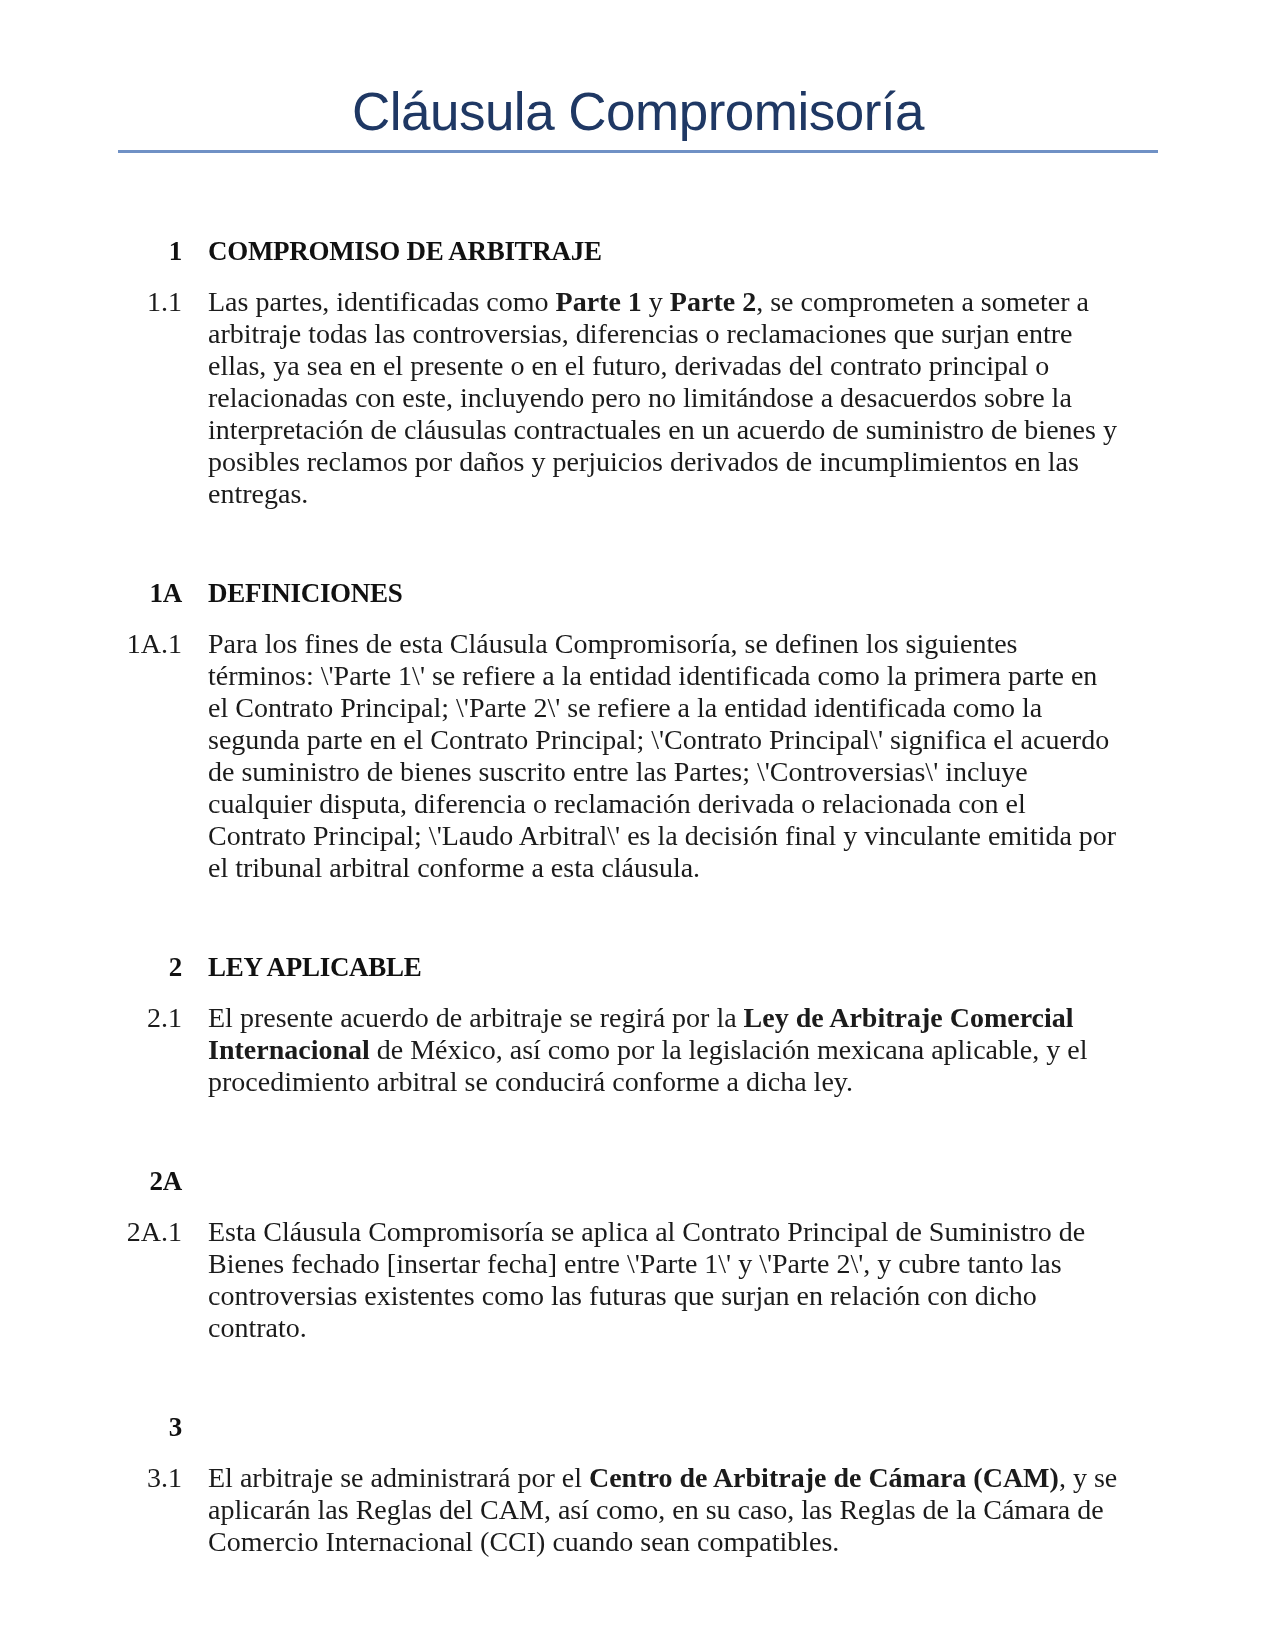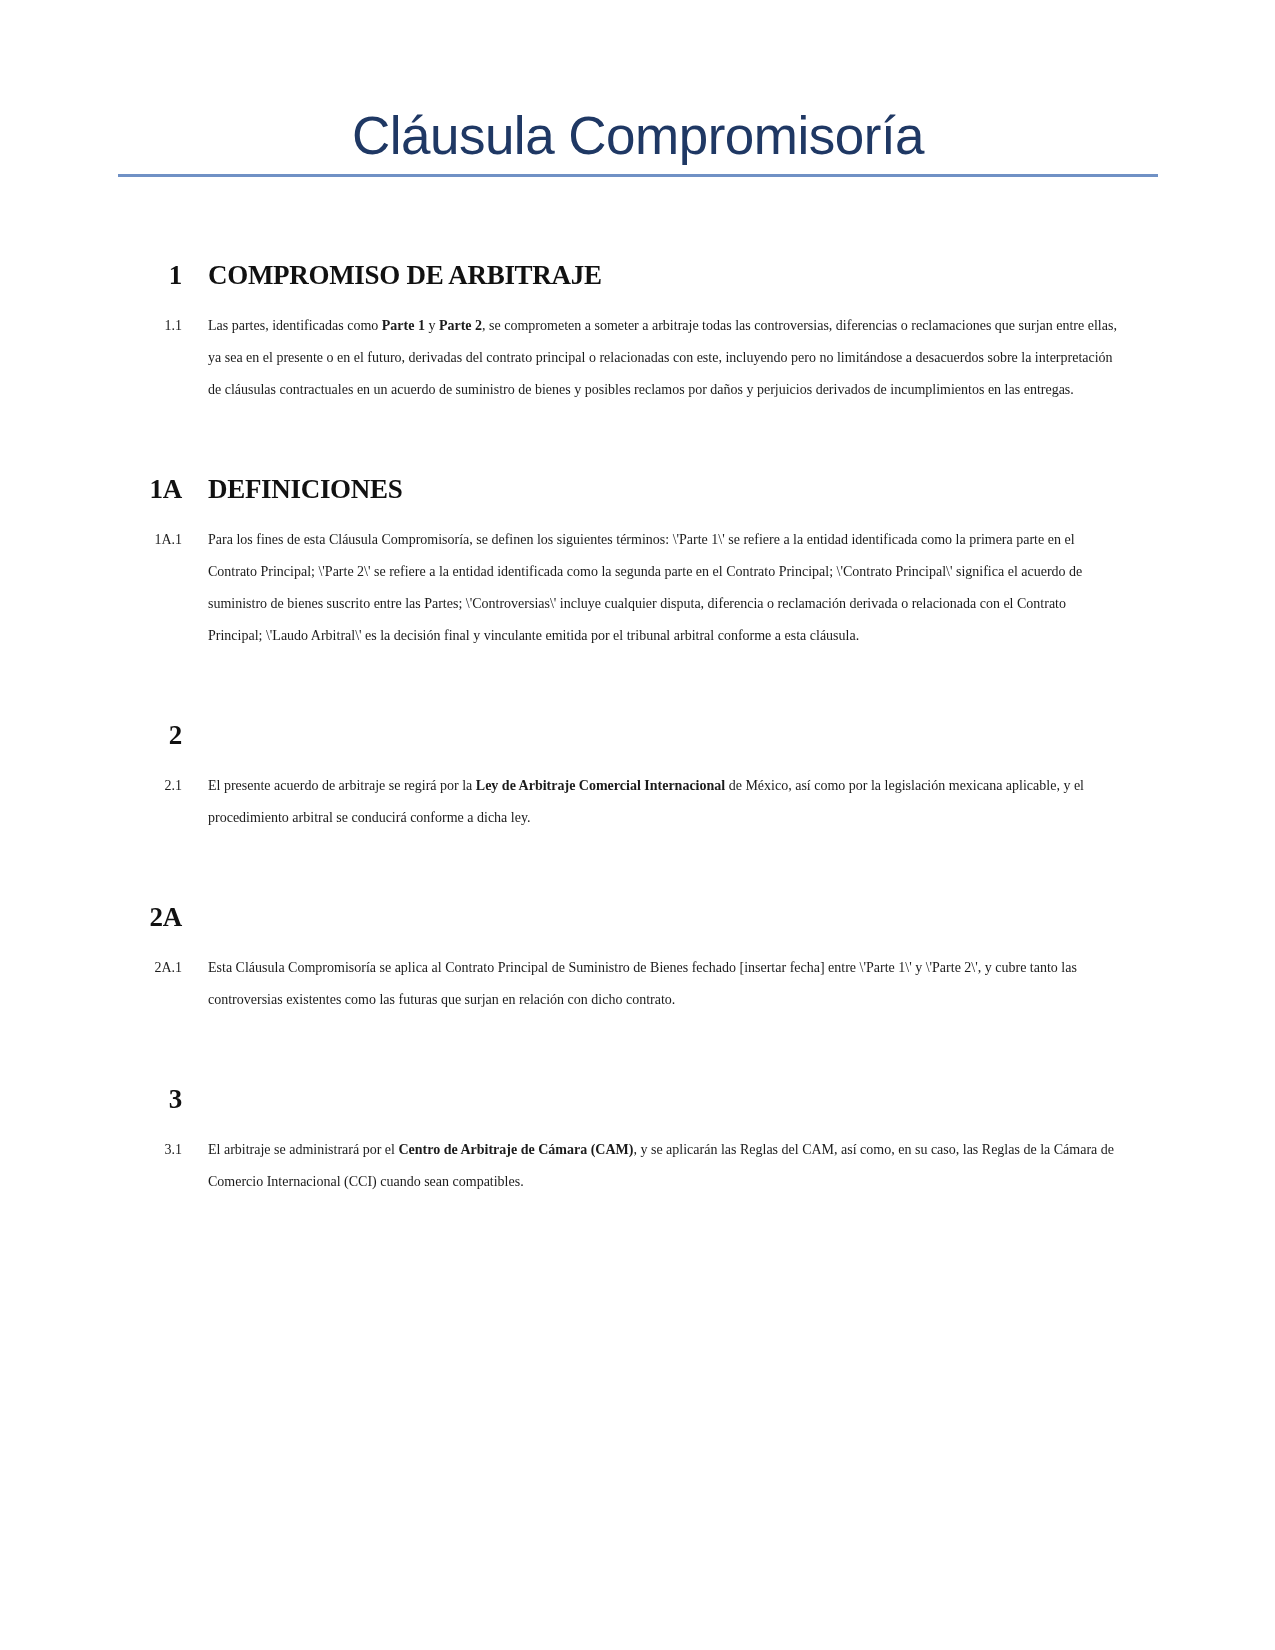--- a/index.html
+++ b/index.html
@@ -18,21 +18,21 @@
   .page{
     position:relative;
     width:1275px;
     height:1650px;
     margin:0 auto;
     background:#ffffff;
     overflow:hidden;
   }
   .doc-header{
     margin:0 117px 0 118px;
-    padding-top:104px;
+    padding-top:80px;
     padding-bottom:6px;
     border-bottom:3px solid var(--rule-color);
   }
   .doc-title{
     margin:0;
     font-family:"Liberation Sans","DejaVu Sans",sans-serif;
     font-weight:400;
     font-size:53px;
     line-height:64px;
     text-align:center;
@@ -62,21 +62,21 @@
     font-size:27px;
     line-height:32px;
     color:var(--heading-color);
     letter-spacing:-0.3px;
   }
   .doc-body .heading-row:first-child{
     margin-top:82px;
   }
   .clause-row{
     margin:0;
-    font-size:14px;
+    font-size:28px;
     line-height:32px;
   }
   .clause-row .txt strong{font-weight:bold;}
 </style>
 </head>
 <body>
 
 <div class="page">
   <header class="doc-header">
     <h1 class="doc-title">Cláusula Compromisoría</h1>
@@ -98,20 +98,21 @@
     <span class="txt">DEFINICIONES</span>
   </div>
 
   <div class="row clause-row">
     <span class="num">1A.1</span>
     <p class="txt">Para los fines de esta Cláusula Compromisoría, se definen los siguientes términos: \'Parte 1\' se refiere a la entidad identificada como la primera parte en el Contrato Principal; \'Parte 2\' se refiere a la entidad identificada como la segunda parte en el Contrato Principal; \'Contrato Principal\' significa el acuerdo de suministro de bienes suscrito entre las Partes; \'Controversias\' incluye cualquier disputa, diferencia o reclamación derivada o relacionada con el Contrato Principal; \'Laudo Arbitral\' es la decisión final y vinculante emitida por el tribunal arbitral conforme a esta cláusula.</p>
   </div>
 
   <div class="row heading-row">
     <span class="num">2</span>
+    <span class="txt">LEY APLICABLE</span>
   </div>
 
   <div class="row clause-row">
     <span class="num">2.1</span>
     <p class="txt">El presente acuerdo de arbitraje se regirá por la <strong>Ley de Arbitraje Comercial Internacional</strong> de México, así como por la legislación mexicana aplicable, y el procedimiento arbitral se conducirá conforme a dicha ley.</p>
   </div>
 
   <div class="row heading-row">
     <span class="num">2A</span>
   </div>

